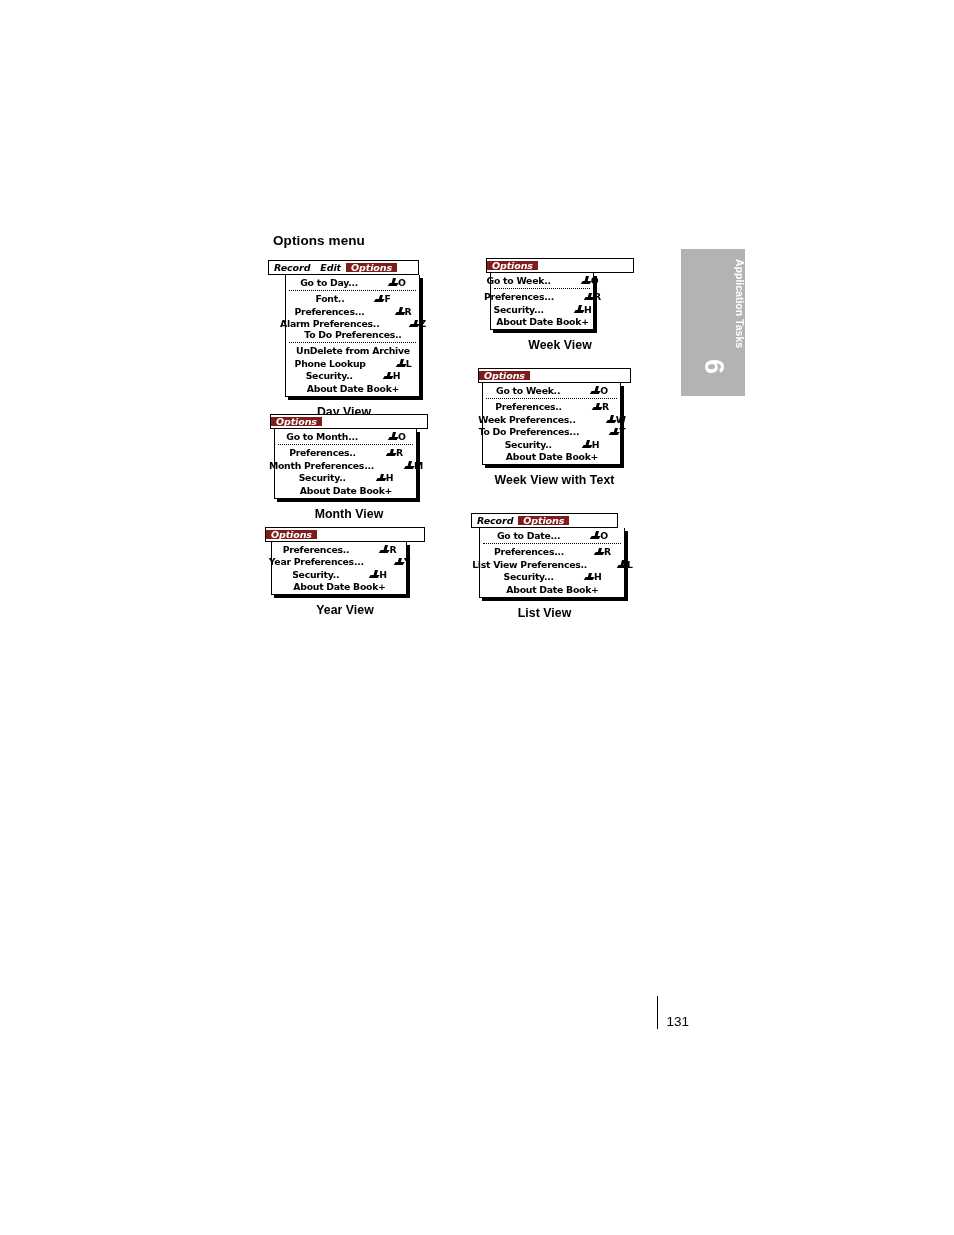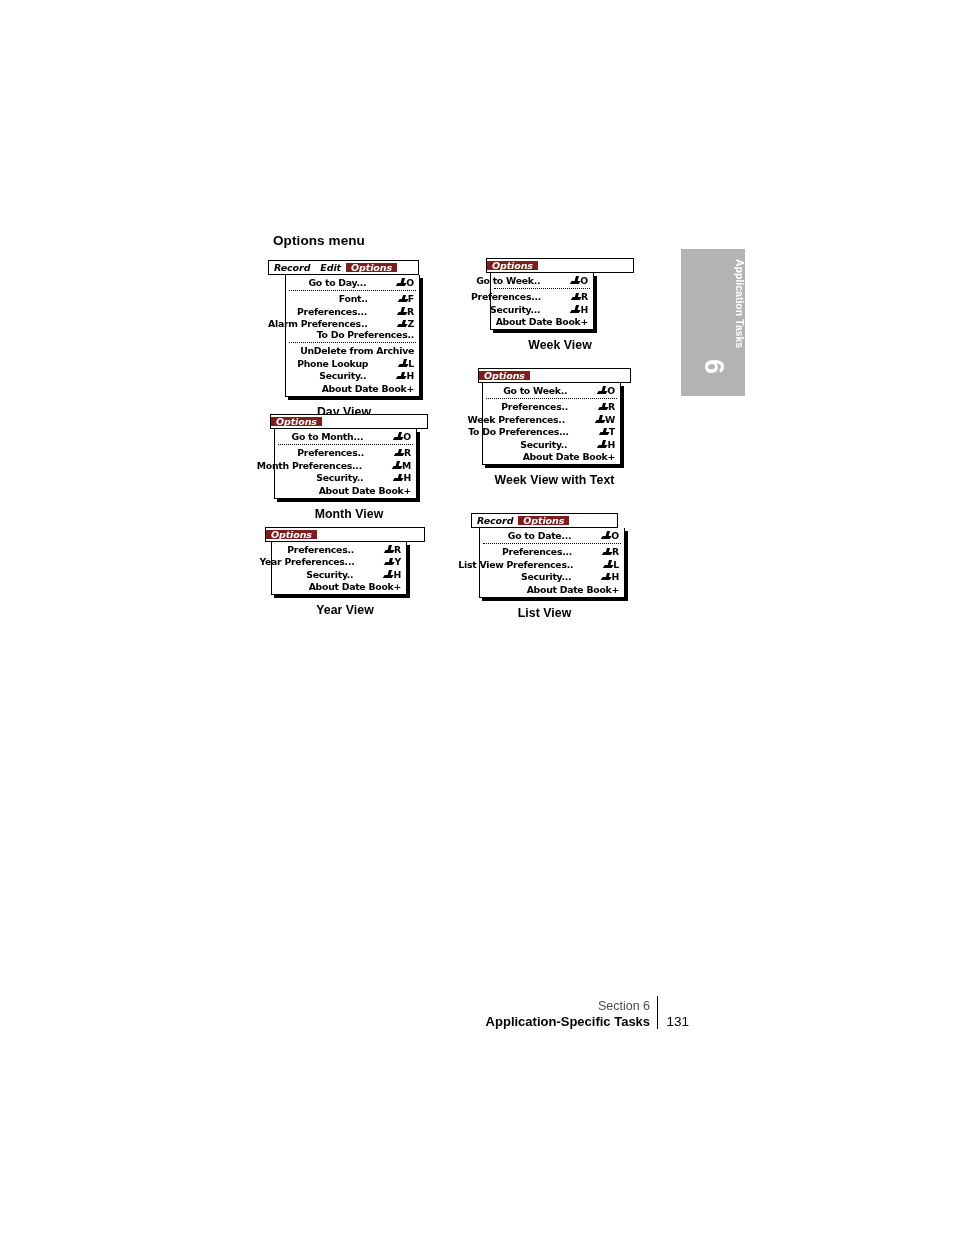--- a/index.html
+++ b/index.html
@@ -113,21 +113,21 @@
     bottom: -3px;
     background: #000;
     z-index: -1;
   }
   .menubar-wrap { position: relative; z-index: 2; }
   .dropdown-wrap { position: relative; z-index: 1; }
 
   .mi {
     display: flex;
     align-items: center;
-    justify-content: flex-end;
+    justify-content: center;
     padding: 0 5px 0 6px;
     height: 12.6px;
     white-space: nowrap;
     gap: 16px;
   }
   .mi-label {
     font-family: "DejaVu Sans", sans-serif;
     font-size: 9.3px;
     font-weight: bold;
     letter-spacing: -0.25px;
@@ -528,20 +528,16 @@
             <span class="mi-label">About Date Book+</span>
           </div>
         </div>
       </div>
       <div class="fig-caption">List View</div>
     </div>
   </div>
 
 <div class="footer">
   <div class="footer-row">
-    <div class="footer-left">
-      <div class="footer-section">Section 6</div>
-      <div class="footer-title">Application-Specific Tasks</div>
-    </div>
     <div class="footer-rule"></div>
     <div class="footer-page">131</div>
   </div>
 </div>
 
 </body></html>

